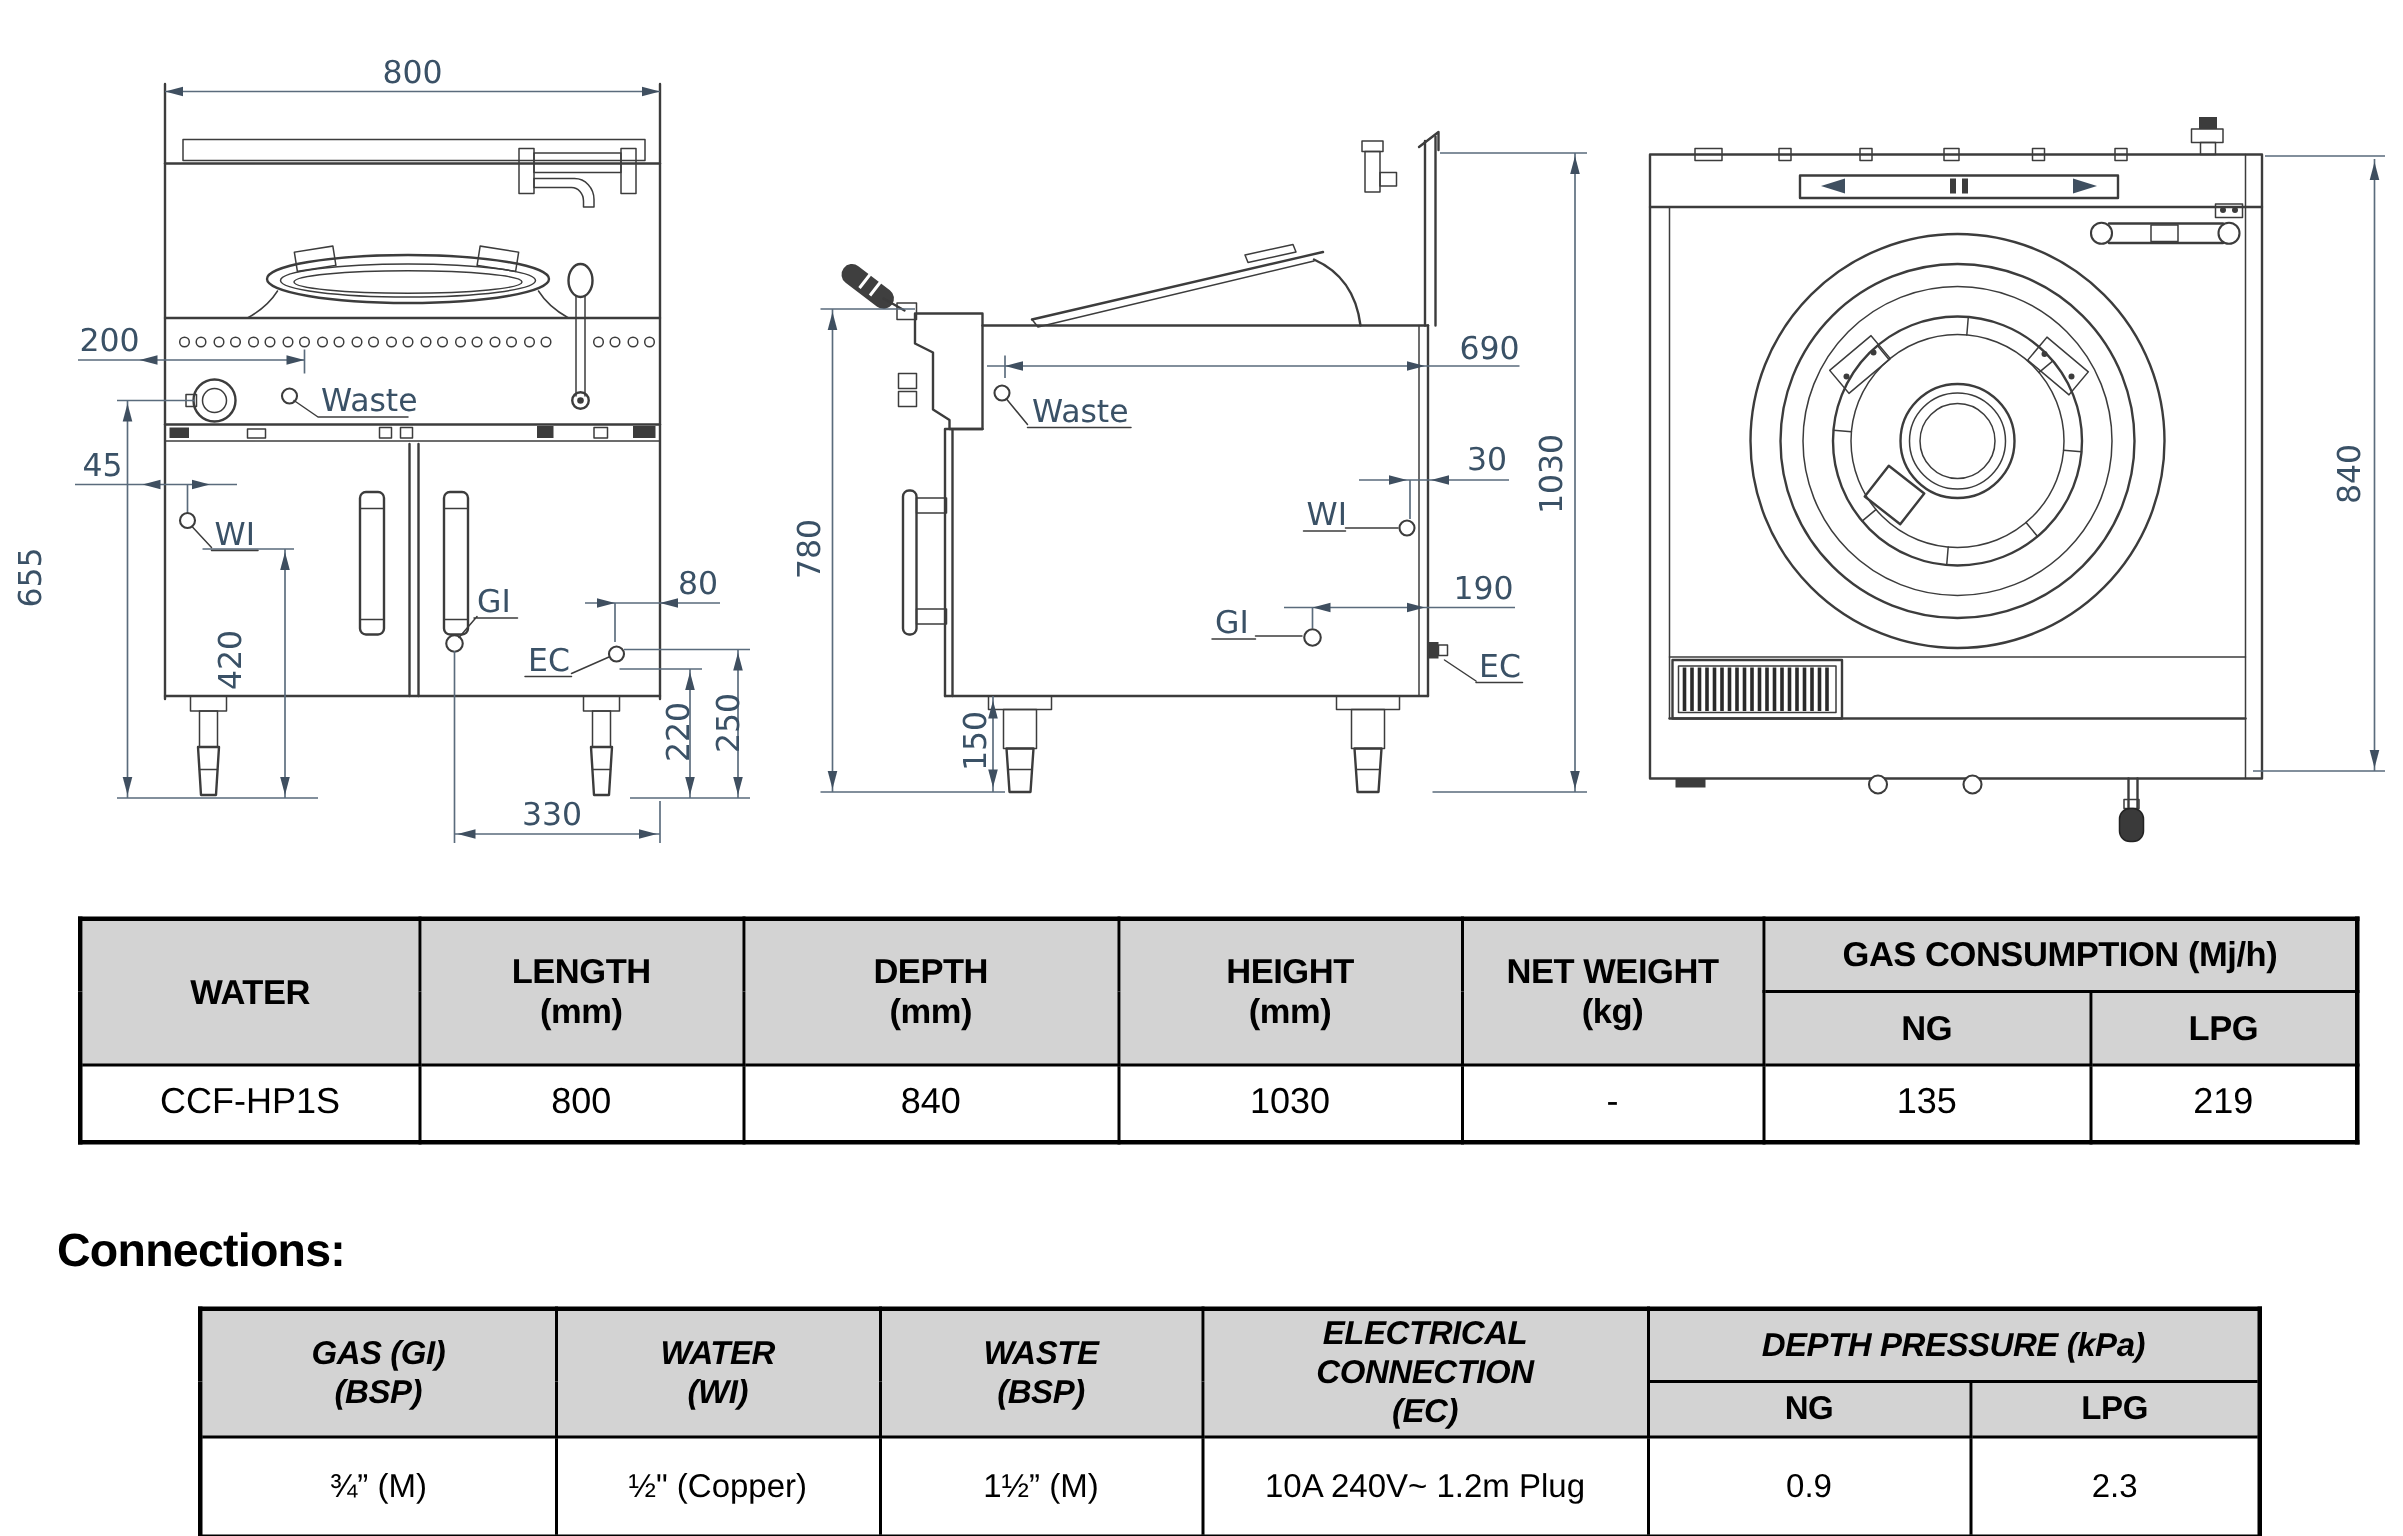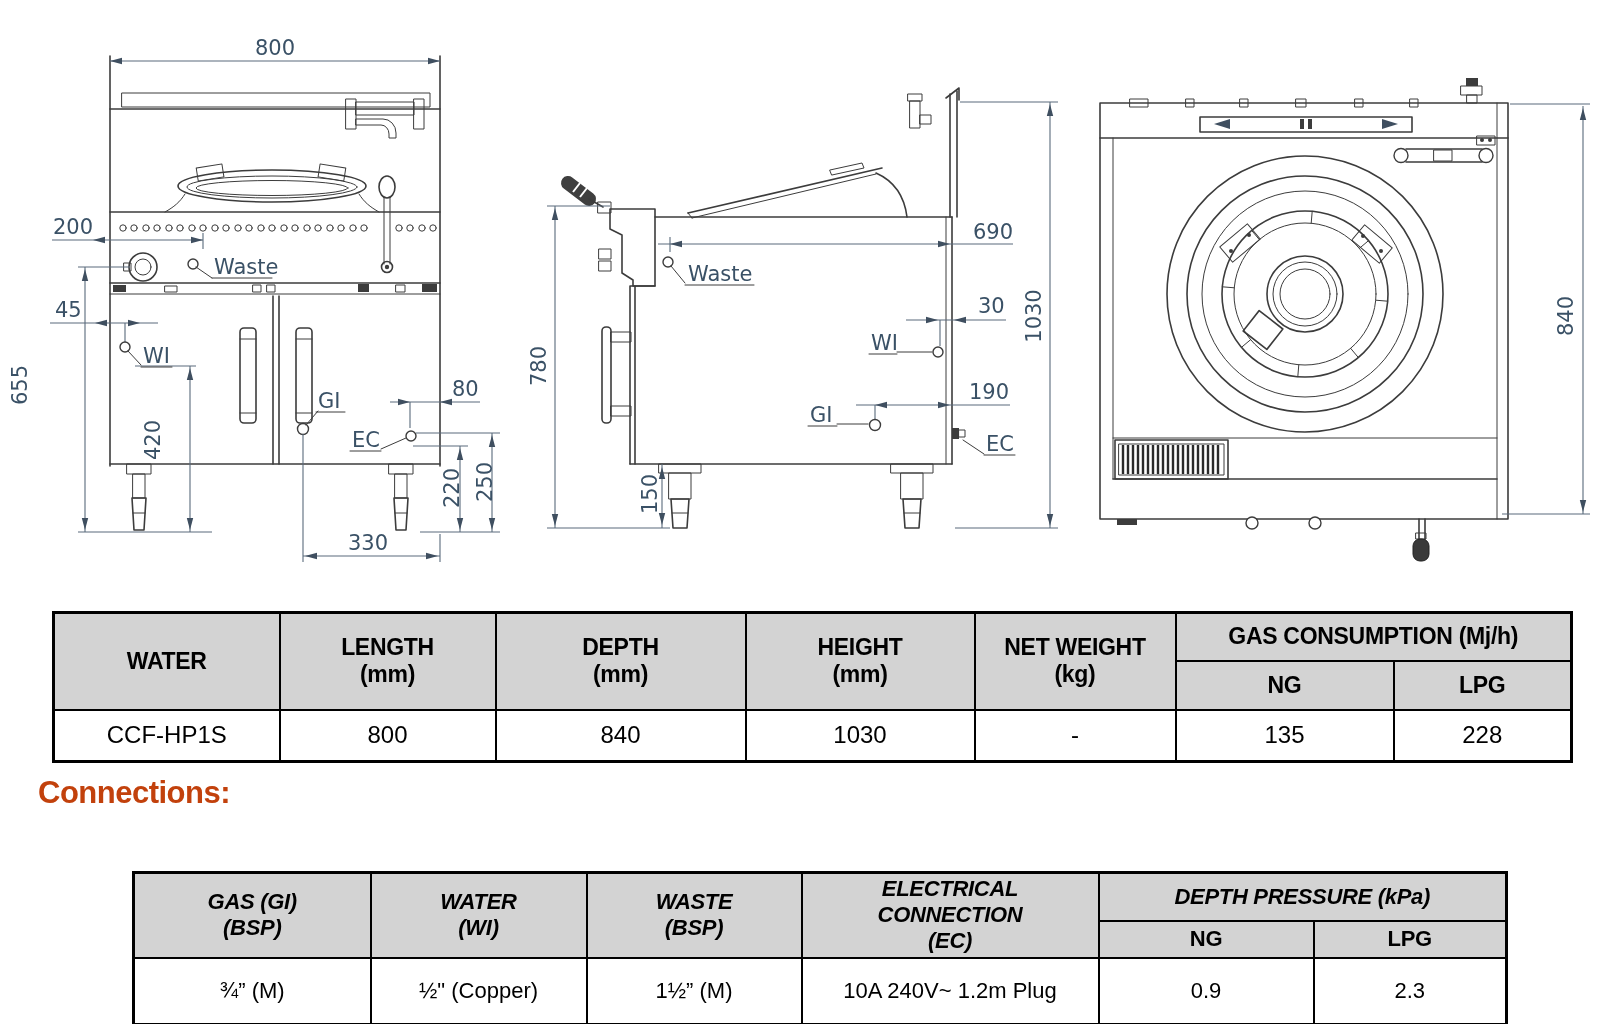--- a/index.html
+++ b/index.html
@@ -23,22 +23,22 @@
         white-space:pre-line;color:#000;overflow:hidden;}
   th{background:#d3d3d3;font-weight:bold;letter-spacing:-0.3px;}
   .spec{left:52px;top:575px;width:1518px;}
   .spec th{font-size:23px;}
   .spec td{font-size:24px;}
   .spec tr.h1{height:48px;} .spec tr.h2{height:49px;} .spec tr.d{height:52px;}
   .conn{left:132px;top:835px;width:1373px;}
   .conn th{font-size:22px;}
   .conn td{font-size:22px;}
   .conn tr.h1{height:48px;font-style:italic;} .conn tr.h2{height:37px;} .conn tr.d{height:67px;}
-  .connections-heading{position:absolute;left:38px;top:739px;font-size:31px;font-weight:bold;
-        color:#c2410c;letter-spacing:-0.5px;}
+  .connections-heading{position:absolute;left:38px;top:780px;font-size:31px;font-weight:bold;
+        color:#000000;letter-spacing:-0.5px;}
 </style>
 </head>
 <body>
 
 <div class="page">
 
 <svg width="1602" height="560" viewBox="0 0 1602 560">
 
   <g>
     <path class="ln" d="M110,20 V430"></path>
@@ -366,21 +366,21 @@
         <th>NG</th>
         <th>LPG</th>
       </tr>
       <tr class="d">
         <td>CCF-HP1S</td>
         <td>800</td>
         <td>840</td>
         <td>1030</td>
         <td>-</td>
         <td>135</td>
-        <td>228</td>
+        <td>219</td>
       </tr>
     </tbody>
   </table>
 
   <div class="connections-heading">Connections:</div>
 
   <table class="conn">
     <colgroup>
       <col style="width:237px">
         <col style="width:216px">

